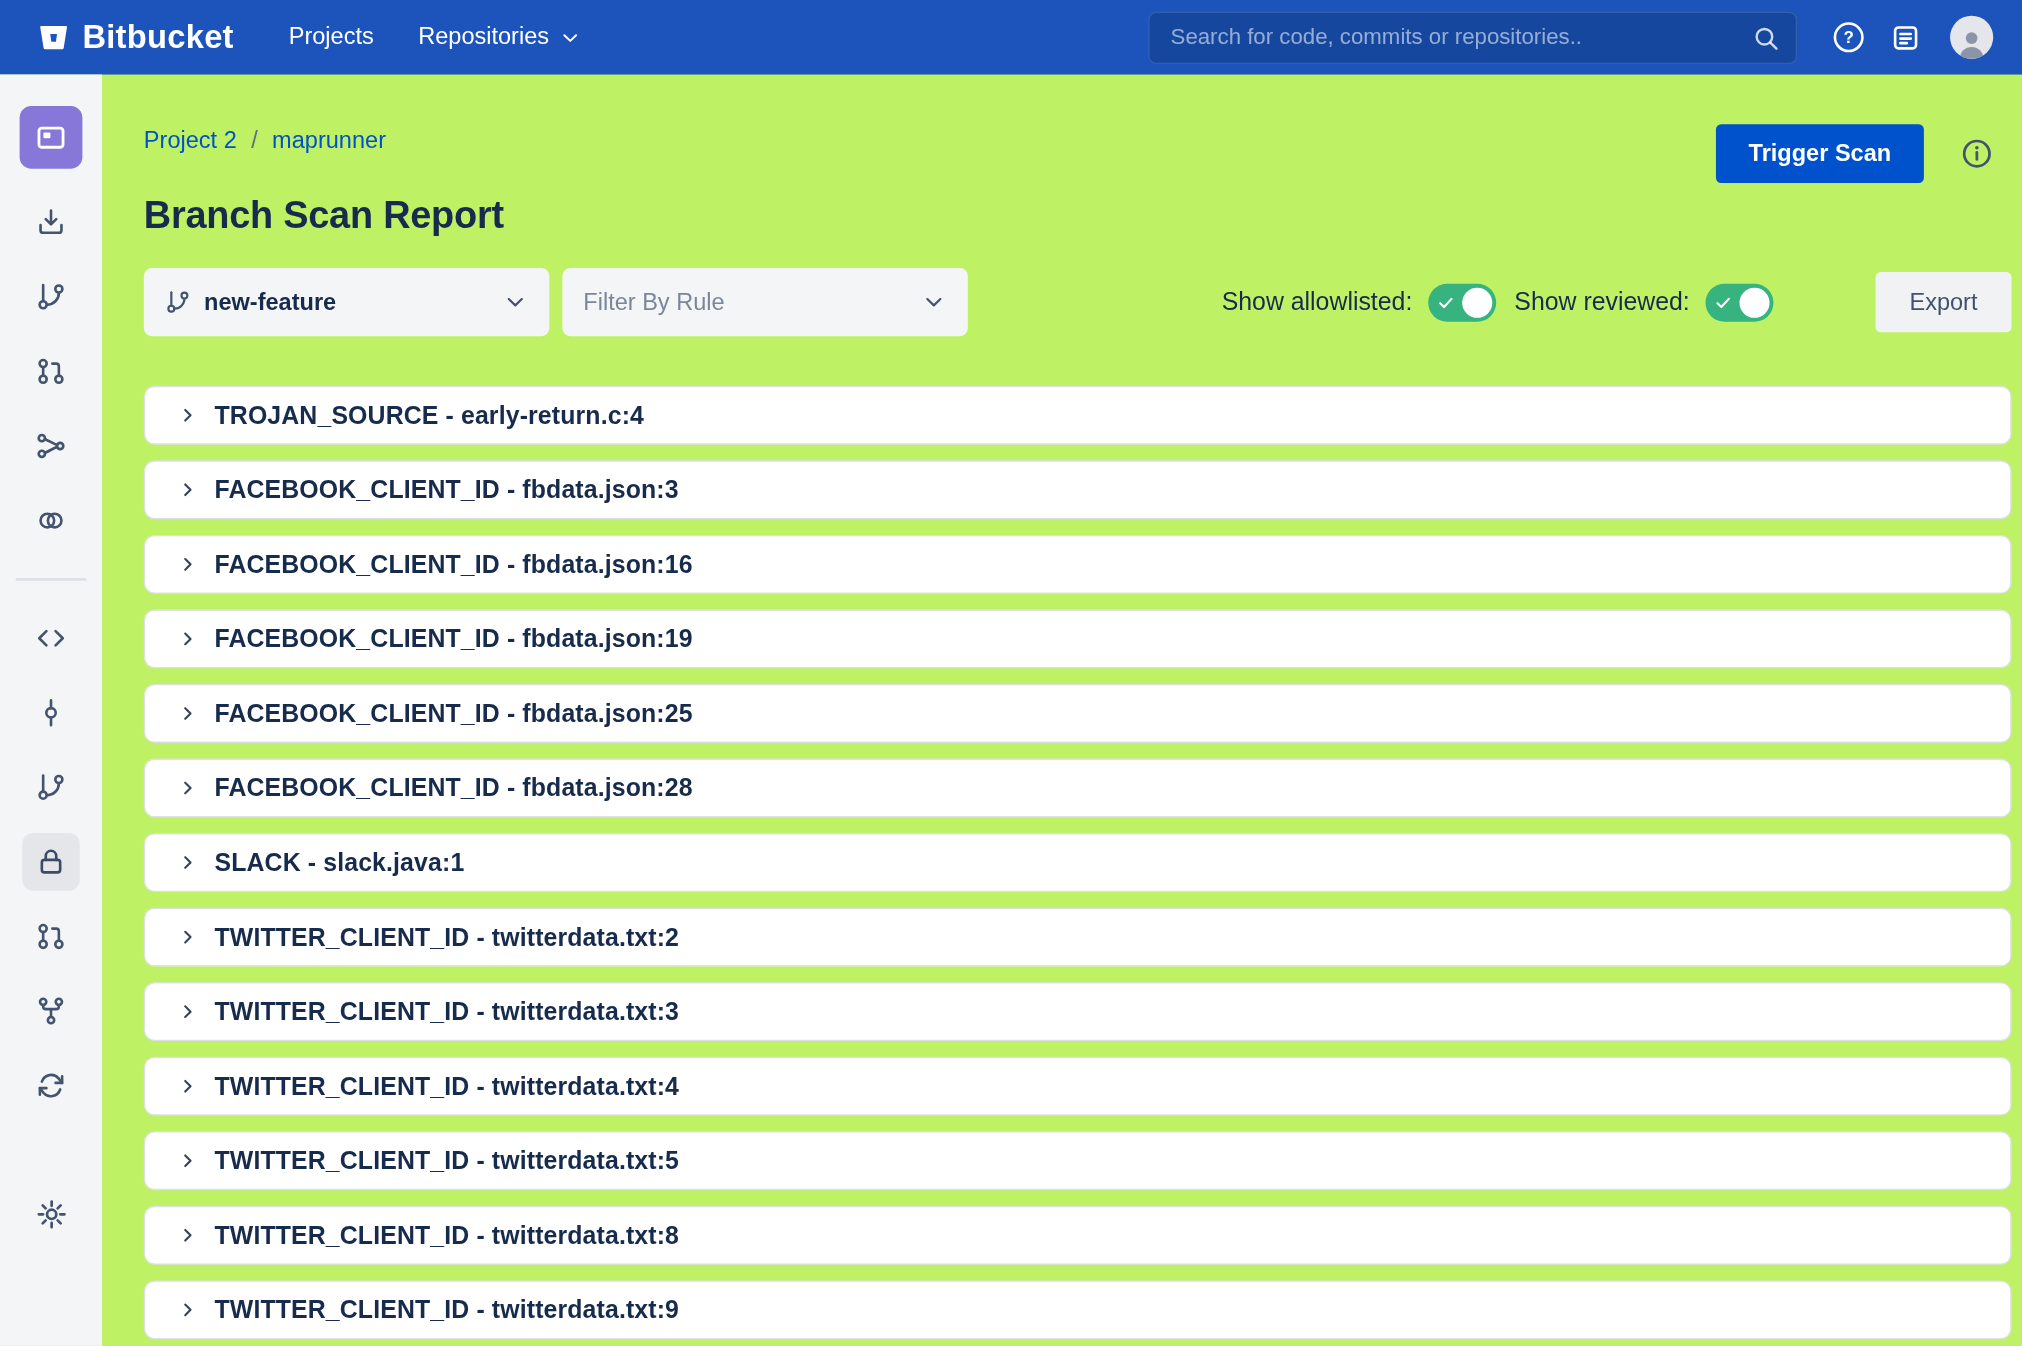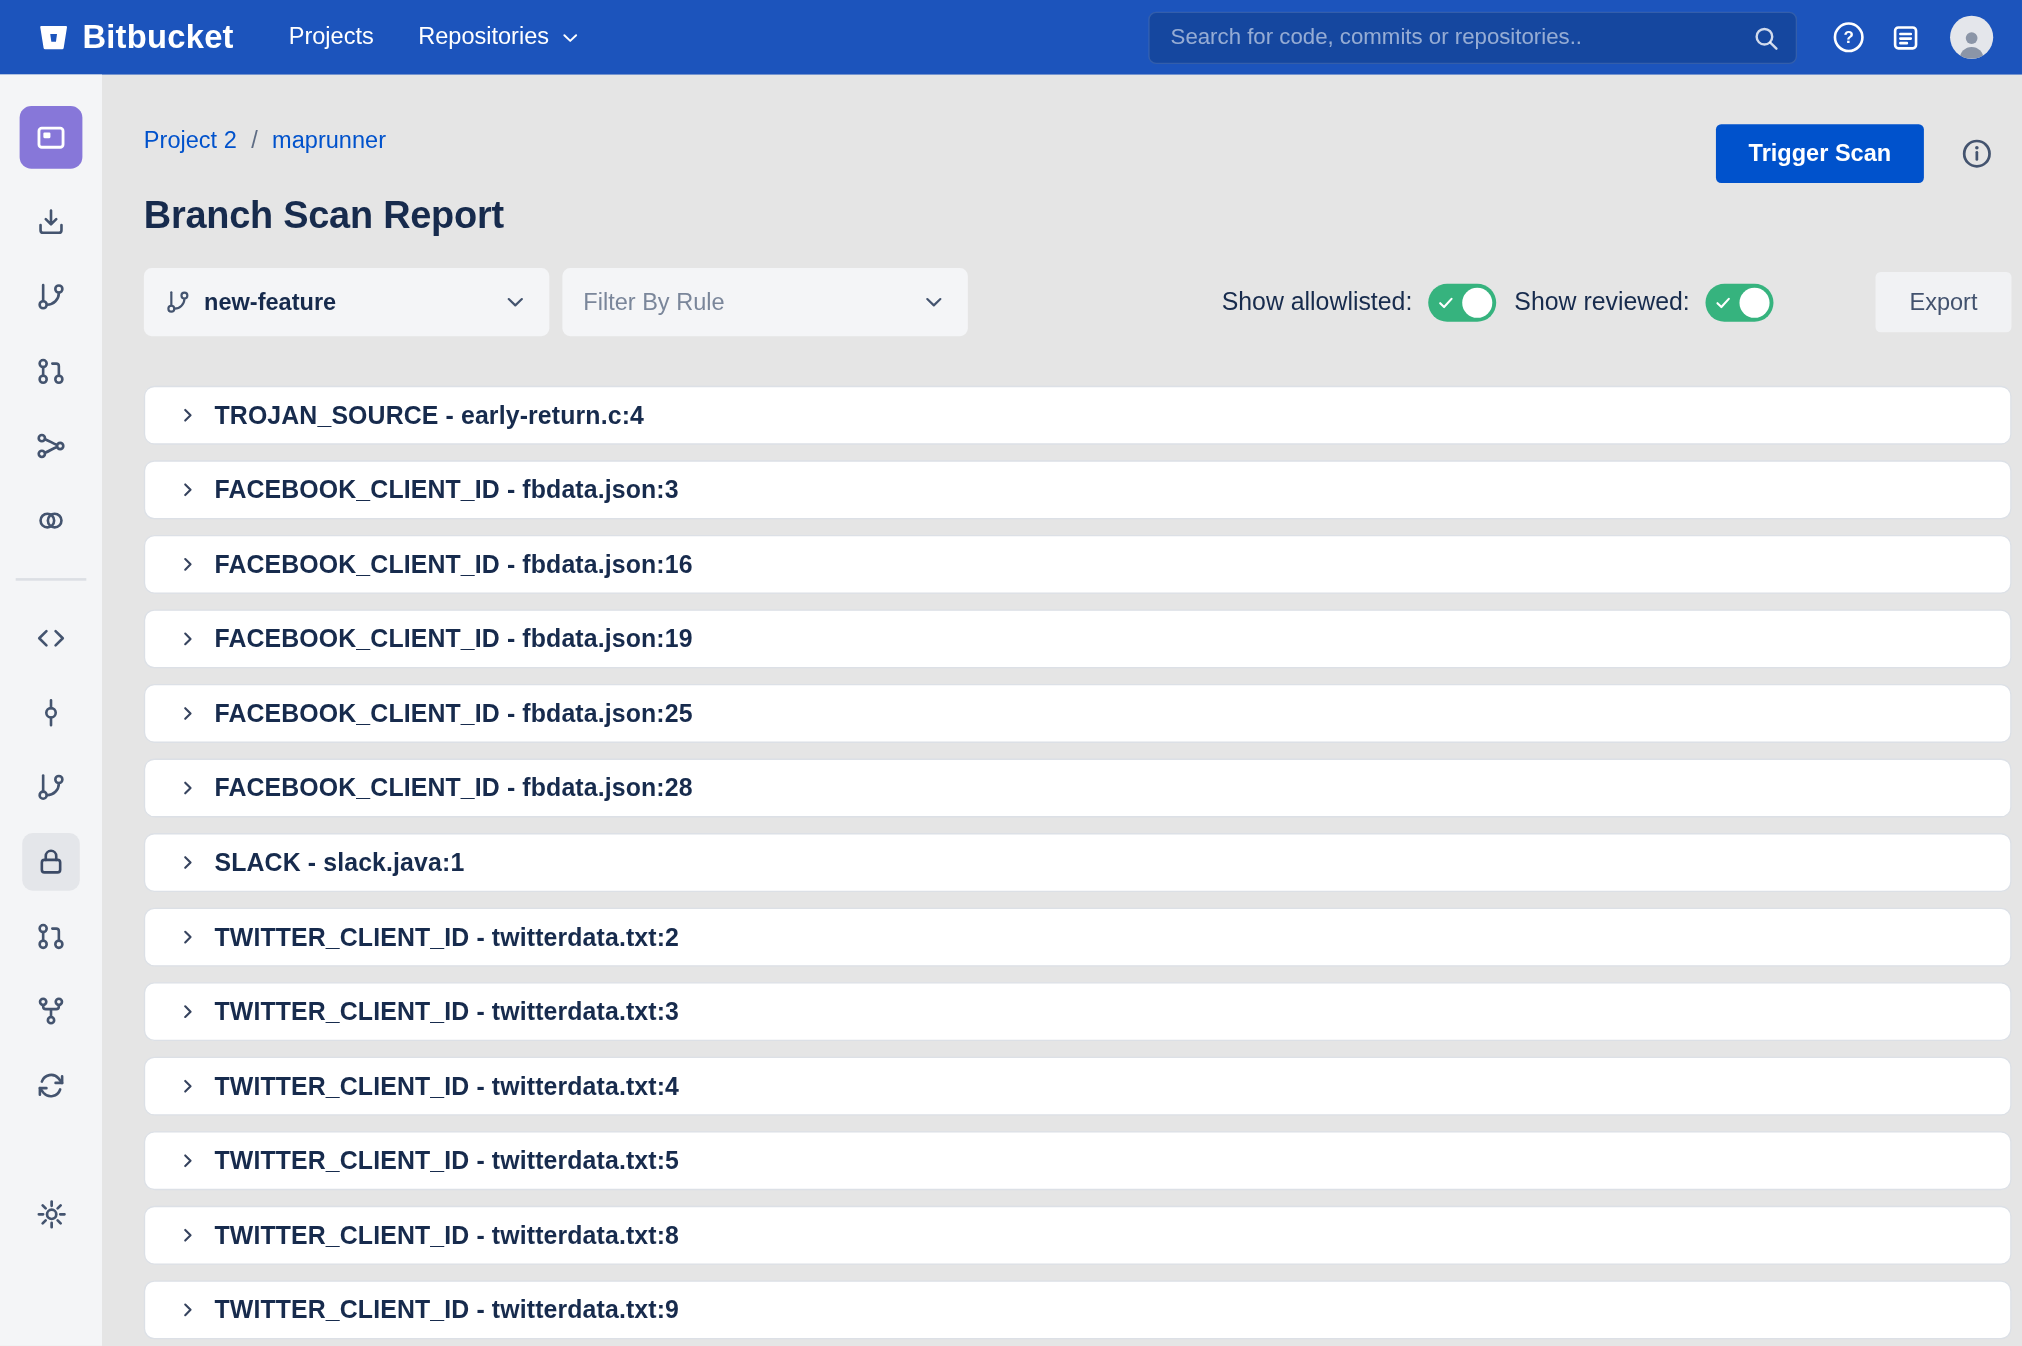--- a/index.html
+++ b/index.html
@@ -1,20 +1,20 @@
 <!DOCTYPE html>
 <html style="--navbar_bg: #1C54BC; --search_bg: #15479F; --accent_blue: #0052CC; --title_navy: #172B4D; --toggle_green: #36B37E; --sidebar_bg: #F4F5F7; --sidebar_active_bg: #E4E6EA; --repo_avatar_purple: #8777D9; --control_bg: #F4F5F7; --export_bg: #F1F2F4; --row_border: #DCE0E6; --icon_gray: #44546F; --muted_text: #7A869A;"><head>
 <meta charset="utf-8">
 <style>
   *{margin:0;padding:0;box-sizing:border-box}
   html,body{background:#fff}
   body{font-family:"Liberation Sans",sans-serif;-webkit-font-smoothing:antialiased}
   svg{display:block;fill:none;stroke:currentColor;stroke-width:2;stroke-linecap:round;stroke-linejoin:round}
 
-  .viewport{width:2022px;height:1346px;overflow:hidden;position:relative;background:#e5e5e5}
+  .viewport{width:2022px;height:1346px;overflow:hidden;position:relative;background:#bef264}
   .scale-root{width:1546px;height:1029px;transform:scale(1.30788);transform-origin:0 0}
 
   
   .navbar{height:57px;background:var(--navbar_bg,#1C54BC);display:flex;align-items:center;padding:0 14px 0 28px;color:#fff}
   .brand{display:flex;align-items:center;gap:9px;cursor:pointer}
   .brand-name{font-size:25px;font-weight:700;letter-spacing:.2px}
   .nav-link{font-size:18px;font-weight:500;color:#fff;text-decoration:none;display:flex;align-items:center;gap:7px;cursor:pointer}
   .nav-projects{margin-left:42px}
   .nav-repos{margin-left:34px}
   .search-box{margin-left:auto;position:relative;width:496px;height:40px}

